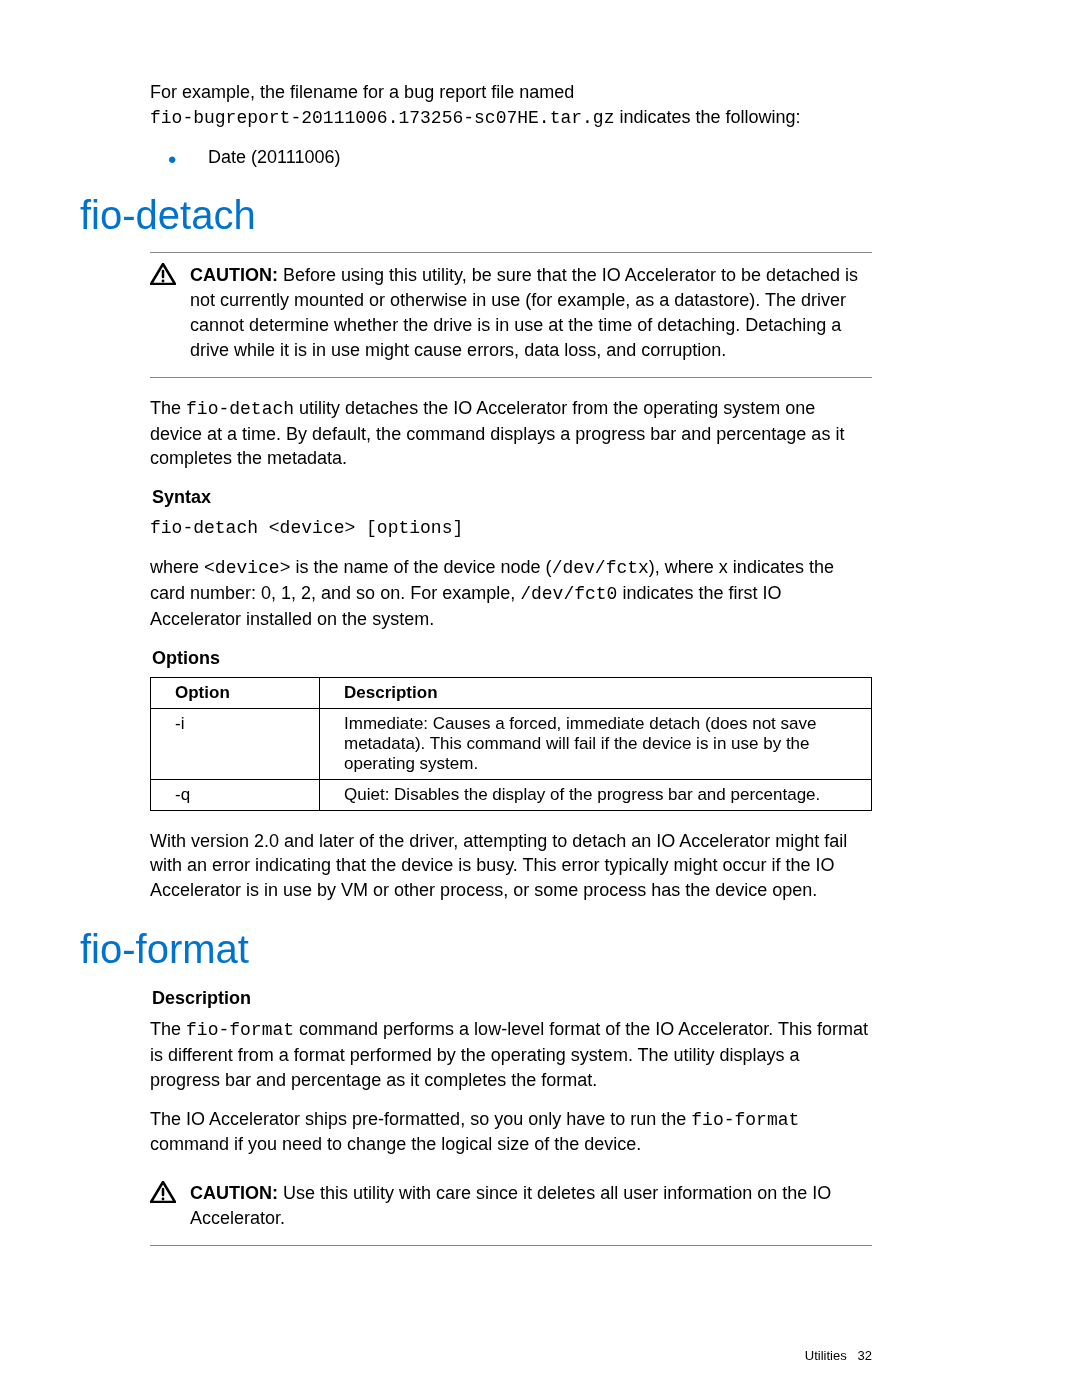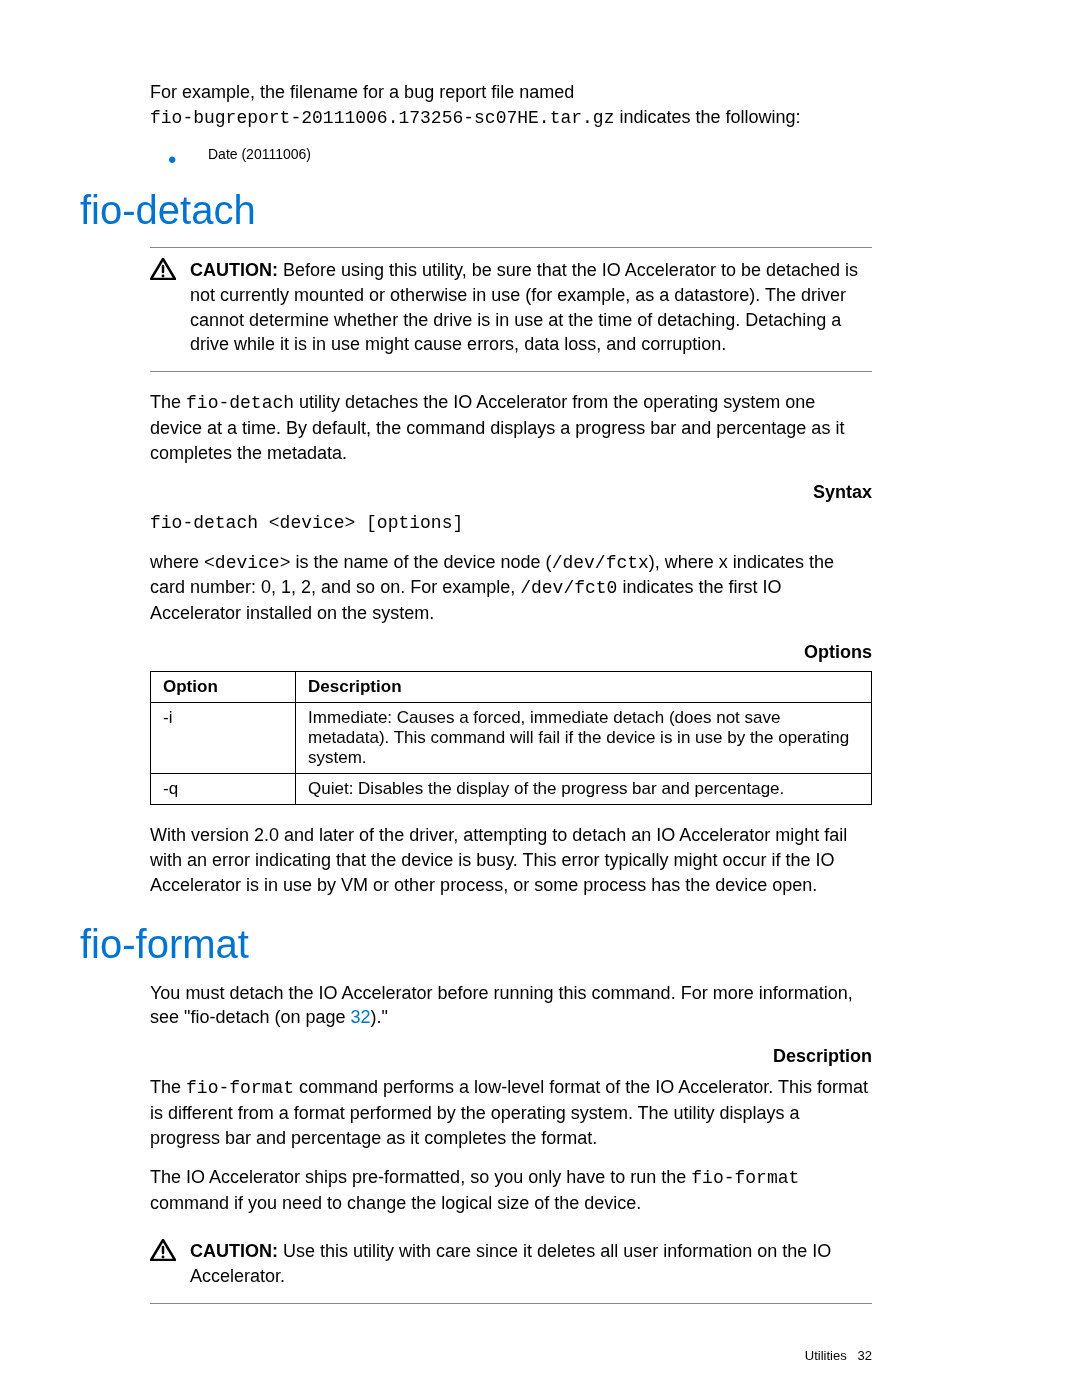--- a/index.html
+++ b/index.html
@@ -29,21 +29,21 @@
     font-family: "Courier New", Courier, monospace;
   }
   ul.bullets {
     list-style: none;
     padding: 0;
     margin: 6px 0 14px 0;
   }
   ul.bullets li {
     position: relative;
     padding-left: 58px;
-    font-size: 14px;
+    font-size: 18px;
     line-height: 1.38;
     margin: 8px 0;
   }
   ul.bullets li::before {
     content: "•";
     color: #0073cf;
     font-size: 24px;
     position: absolute;
     left: 18px;
     top: -2px;
@@ -73,33 +73,32 @@
     left: 0;
     top: 10px;
   }
   .warn-icon svg { display:block; }
   .label-bold {
     font-weight: bold;
   }
   .subhead {
     font-weight: bold;
     font-size: 18px;
-    margin: 16px 0 8px 12px;
-    text-align: right;
+    margin: 16px 0 8px 2px;
   }
   table.opts {
     border-collapse: collapse;
     width: 100%;
     margin: 8px 0 18px 0;
   }
   table.opts th, table.opts td {
     border: 1px solid #000;
     text-align: left;
     font-size: 17px;
-    padding: 5px 12px;
+    padding: 5px 24px;
     vertical-align: top;
   }
   table.opts th {
     font-weight: bold;
   }
   .col-option { width: 120px; }
   .footer {
     position: absolute;
     bottom: 34px;
     right: 80px;
@@ -169,23 +168,20 @@
       </tr>
     </tbody>
       </table>
 
     <p>With version 2.0 and later of the driver, attempting to detach an IO Accelerator might fail with an error indicating that the device is busy. This error typically might occur if the IO Accelerator is in use by VM or other process, or some process has the device open.</p>
   </div>
 
   <h1 class="section">fio-format</h1>
 
   <div class="indent">
-    <p>
-      <span>You must detach the IO Accelerator before running this command. For more information, see "fio-detach (on page </span><a href="#" class="link">32</a><span>)."</span>
-    </p>
 
     <div class="subhead">Description</div>
 
     <p>
       <span>The </span><span class="code">fio-format</span><span> command performs a low-level format of the IO Accelerator. This format is different from a format performed by the operating system. The utility displays a progress bar and percentage as it completes the format.</span>
     </p>
 
     <p>
       <span>The IO Accelerator ships pre-formatted, so you only have to run the </span><span class="code">fio-format</span><span> command if you need to change the logical size of the device.</span>
     </p>

